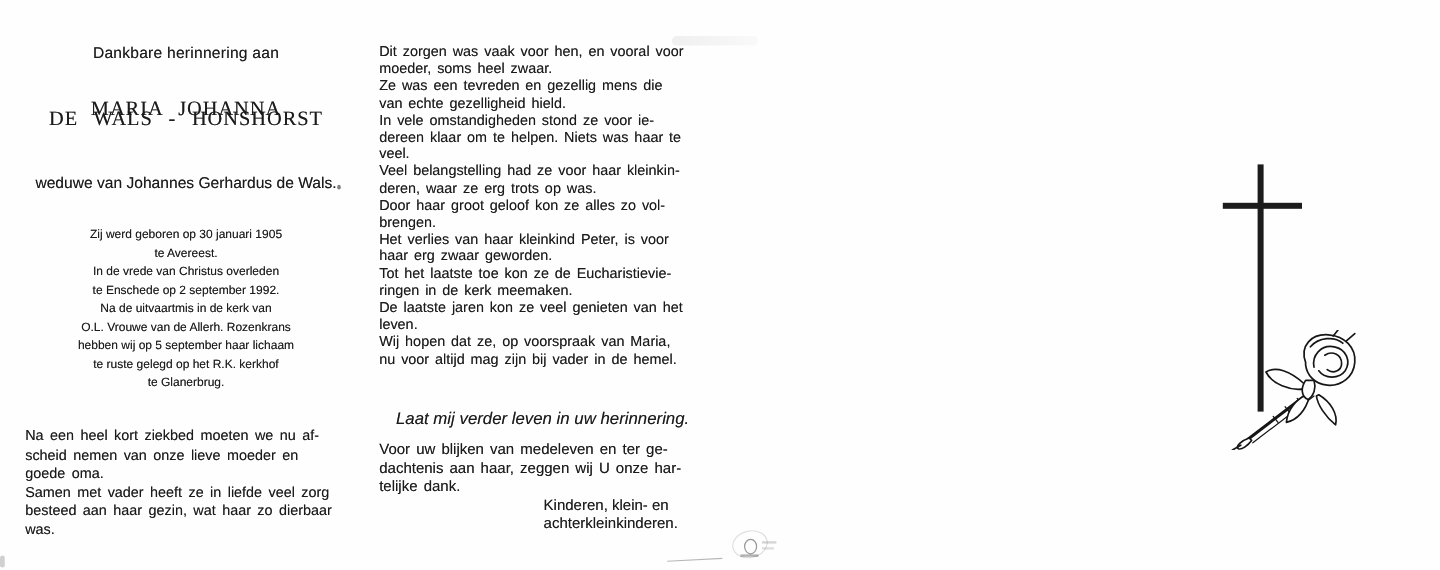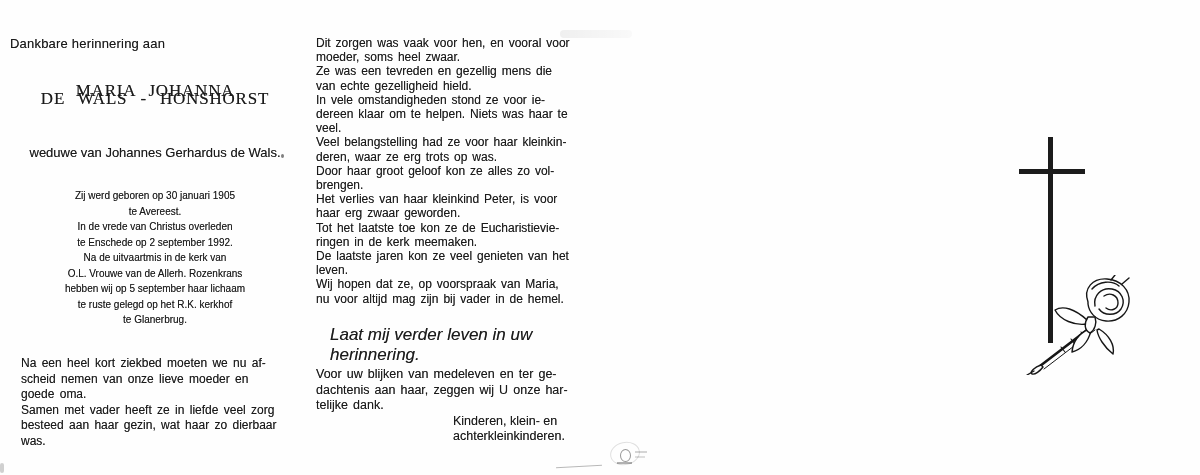--- a/index.html
+++ b/index.html
@@ -2,30 +2,30 @@
 <html><head>
 <meta charset="utf-8">
 <style>
   html,body{margin:0;padding:0}
   body{
     width:1200px;height:475px;position:relative;overflow:hidden;
     background:#fefefe;color:#1b1b1b;
     font-family:"Liberation Sans",sans-serif;
   }
   .block{position:absolute;white-space:pre-line;text-shadow:0 0 .4px rgba(20,20,20,.55)}
-  .dedication{left:10px;top:36px;width:290px;font-size:13px;letter-spacing:.2px}
+  .dedication{left:10px;top:36px;width:290px;text-align:center;font-size:13px;letter-spacing:.2px}
   .name{left:10px;width:290px;text-align:center;font-family:"Liberation Serif",serif;
         font-weight:normal;font-size:17px;letter-spacing:.8px;word-spacing:8px}
   .name1{top:81px}
   .name2{top:89px}
   .relation{left:10px;top:145px;width:290px;text-align:center;font-size:13px}
   .life{left:10px;top:188px;width:290px;text-align:center;font-size:10px;line-height:15.5px}
   .farewell{left:21px;top:356px;width:274px;font-size:12px;line-height:15.5px;word-spacing:2px}
   .memorial{left:316px;top:36px;width:280px;font-size:12px;line-height:14.2px;word-spacing:1.6px}
-  .quote{left:330px;top:325px;width:266px;font-size:17px;font-style:italic}
+  .quote{left:330px;top:340px;width:266px;font-size:14px;font-style:italic}
   .thanks{left:316px;top:367px;width:280px;font-size:12.5px;line-height:15.6px;word-spacing:1.6px}
   .signature{left:453px;top:414px;font-size:12.5px;line-height:14.8px}
 
   .cross-v{position:absolute;left:1048px;top:137px;width:5px;height:206px;background:#1c1c1c}
   .cross-h{position:absolute;left:1019px;top:169px;width:66px;height:5px;background:#1c1c1c}
   .rose{position:absolute;left:1025px;top:275px;width:112px;height:100px}
 
   .smudge{position:absolute;left:608px;top:442px;width:44px;height:26px}
   .smudge .halo{position:absolute;left:2px;top:0;width:28px;height:21px;border:1px solid rgba(0,0,0,.12);border-radius:50%;transform:rotate(-12deg)}
   .smudge .ring{position:absolute;left:12px;top:7px;width:9px;height:11px;border:1.6px solid rgba(50,50,50,.5);border-radius:50%}

